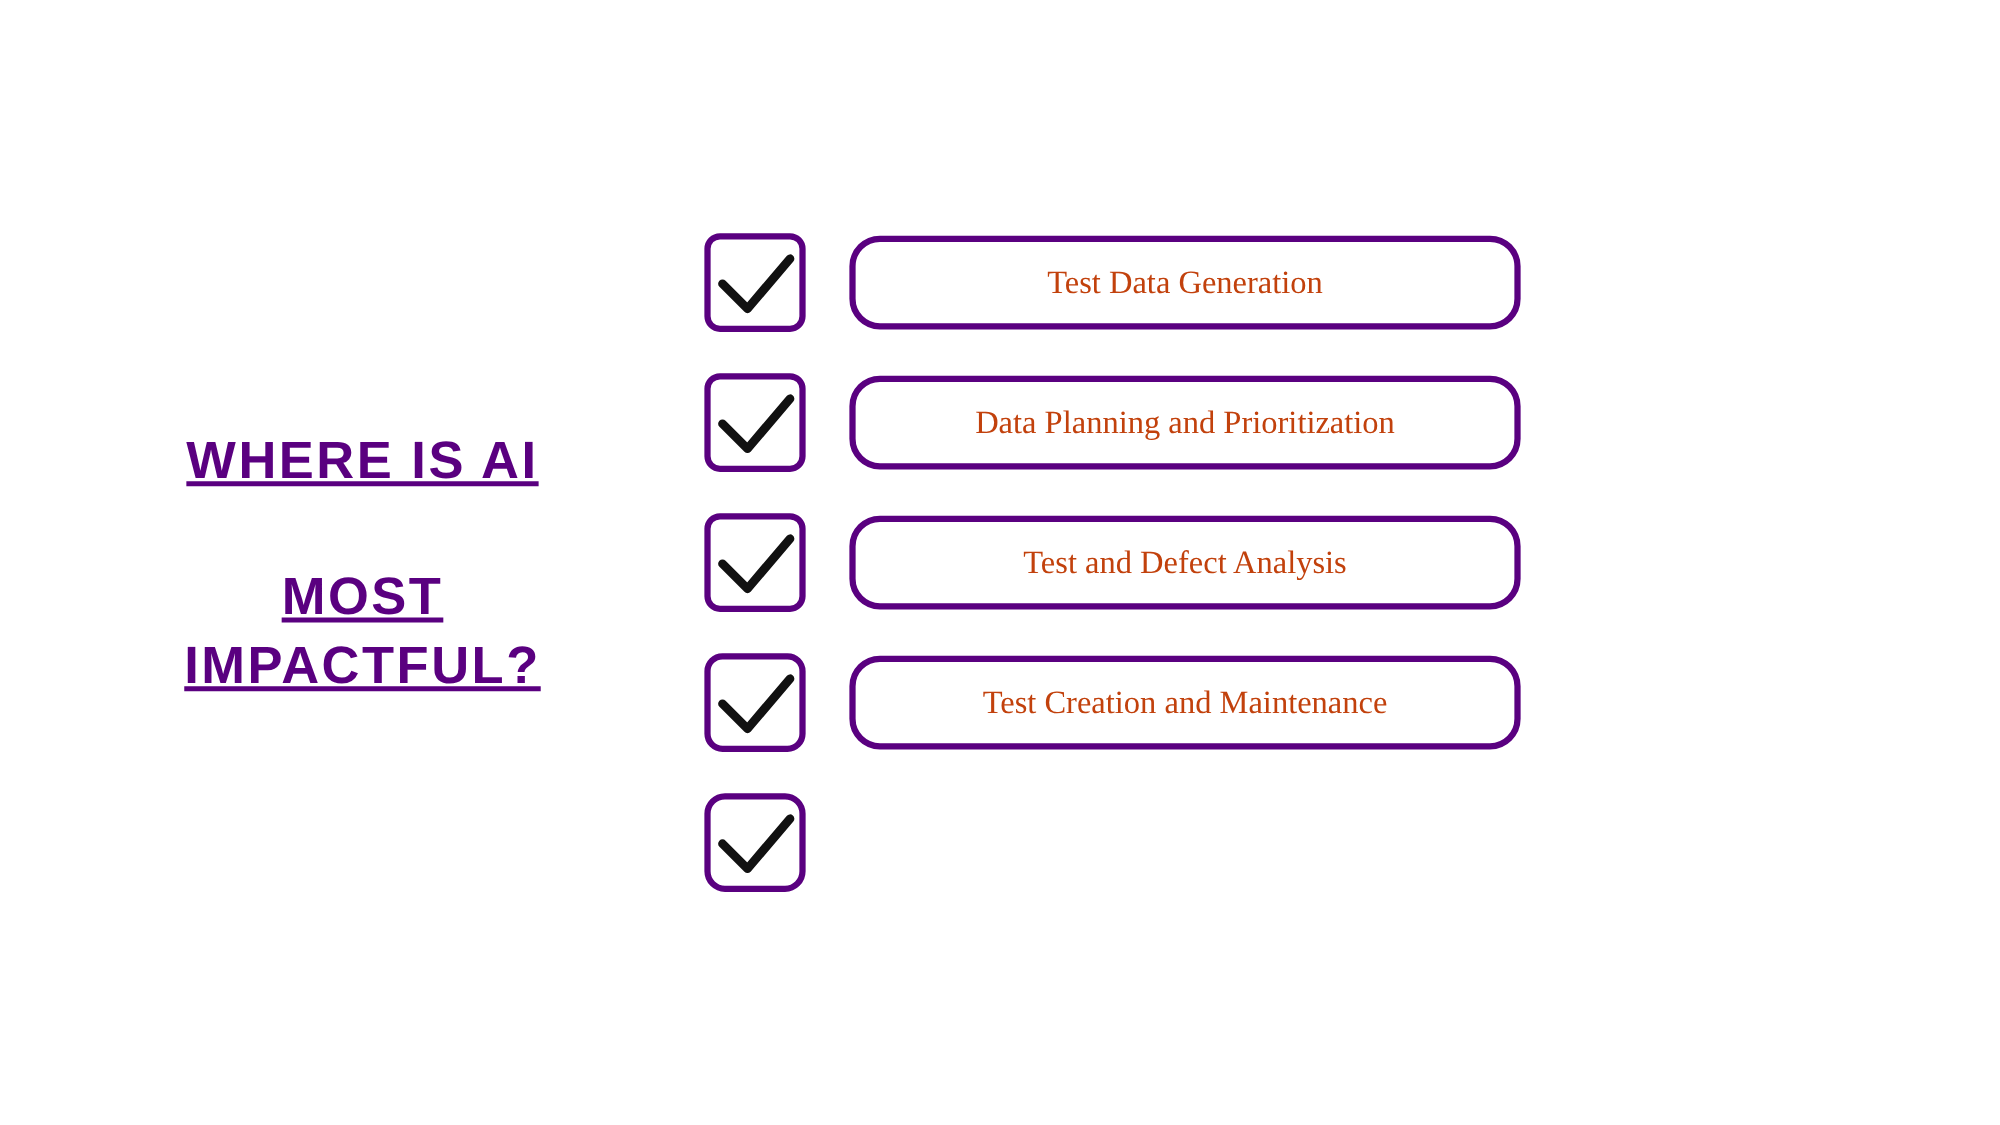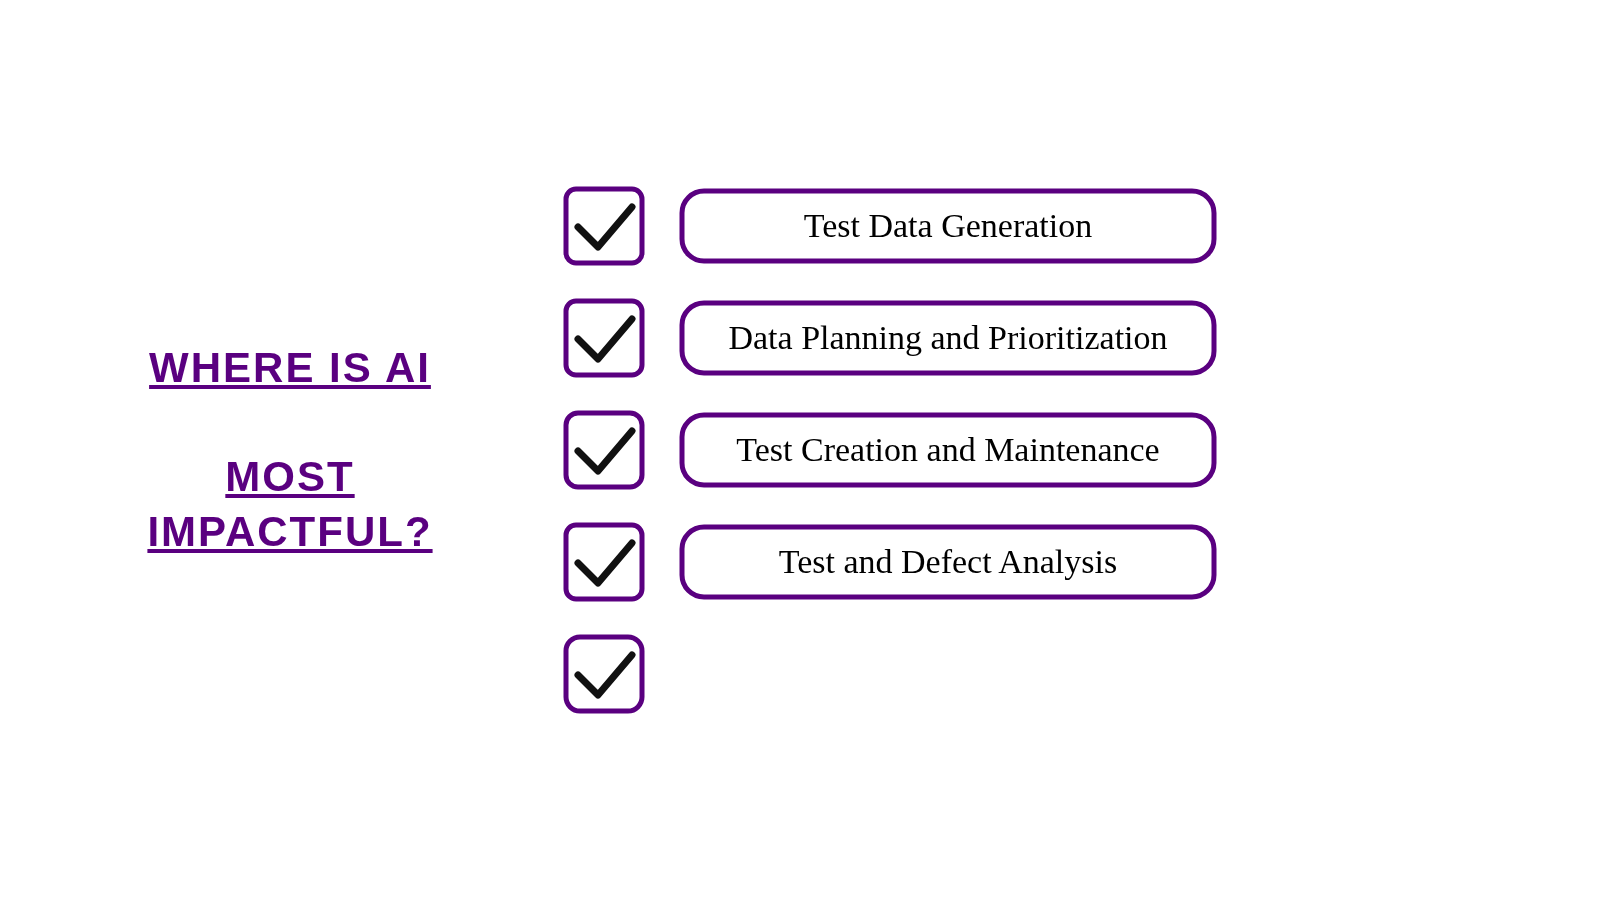--- a/index.html
+++ b/index.html
@@ -87,23 +87,23 @@
       position: absolute;
       top: 0;
       left: 0;
       width: 100%;
       height: 100%;
     }
 
     .label-text {
       position: relative;
       z-index: 1;
-      font-size: 34px;
+      font-size: 26px;
       font-family: 'Georgia', serif;
-      color: #000000;
+      color: #c2410c;
       text-align: center;
     }
   </style>
 </head>
 <body>
 
 <div class="page-container">
   <div class="left-section">
     <div class="heading-text">
       <span>WHERE IS AI</span><br>
@@ -140,49 +140,49 @@
         <svg class="label-svg" viewBox="0 0 540 82" fill="none" xmlns="http://www.w3.org/2000/svg">
           <rect x="4" y="6" width="532" height="70" rx="22" ry="22" stroke="#5a0080" stroke-width="5" fill="white" stroke-linecap="round" stroke-linejoin="round"></rect>
         </svg>
         <span class="label-text">Data Planning and Prioritization</span>
       </div>
     </div>
 
     <div class="checklist-item">
       <div class="checkbox-container">
         <svg class="checkbox-svg" viewBox="0 0 90 90" fill="none" xmlns="http://www.w3.org/2000/svg">
+          <rect x="6" y="8" width="76" height="74" rx="10" ry="10" stroke="#5a0080" stroke-width="5" fill="white" stroke-linecap="round" stroke-linejoin="round"></rect>
+          <polyline points="18,46 38,66 72,26" stroke="#111111" stroke-width="7" stroke-linecap="round" stroke-linejoin="round" fill="none"></polyline>
+        </svg>
+      </div>
+      <div class="label-box">
+        <svg class="label-svg" viewBox="0 0 540 82" fill="none" xmlns="http://www.w3.org/2000/svg">
+          <rect x="4" y="6" width="532" height="70" rx="22" ry="22" stroke="#5a0080" stroke-width="5" fill="white" stroke-linecap="round" stroke-linejoin="round"></rect>
+        </svg>
+        <span class="label-text">Test and Defect Analysis</span>
+      </div>
+    </div>
+
+    <div class="checklist-item">
+      <div class="checkbox-container">
+        <svg class="checkbox-svg" viewBox="0 0 90 90" fill="none" xmlns="http://www.w3.org/2000/svg">
           <rect x="6" y="8" width="76" height="74" rx="12" ry="12" stroke="#5a0080" stroke-width="5" fill="white" stroke-linecap="round" stroke-linejoin="round"></rect>
           <polyline points="18,46 38,66 72,26" stroke="#111111" stroke-width="7" stroke-linecap="round" stroke-linejoin="round" fill="none"></polyline>
         </svg>
       </div>
       <div class="label-box">
         <svg class="label-svg" viewBox="0 0 540 82" fill="none" xmlns="http://www.w3.org/2000/svg">
           <rect x="4" y="6" width="532" height="70" rx="22" ry="22" stroke="#5a0080" stroke-width="5" fill="white" stroke-linecap="round" stroke-linejoin="round"></rect>
         </svg>
         <span class="label-text">Test Creation and Maintenance</span>
       </div>
     </div>
 
     <div class="checklist-item">
       <div class="checkbox-container">
         <svg class="checkbox-svg" viewBox="0 0 90 90" fill="none" xmlns="http://www.w3.org/2000/svg">
-          <rect x="6" y="8" width="76" height="74" rx="10" ry="10" stroke="#5a0080" stroke-width="5" fill="white" stroke-linecap="round" stroke-linejoin="round"></rect>
-          <polyline points="18,46 38,66 72,26" stroke="#111111" stroke-width="7" stroke-linecap="round" stroke-linejoin="round" fill="none"></polyline>
-        </svg>
-      </div>
-      <div class="label-box">
-        <svg class="label-svg" viewBox="0 0 540 82" fill="none" xmlns="http://www.w3.org/2000/svg">
-          <rect x="4" y="6" width="532" height="70" rx="22" ry="22" stroke="#5a0080" stroke-width="5" fill="white" stroke-linecap="round" stroke-linejoin="round"></rect>
-        </svg>
-        <span class="label-text">Test and Defect Analysis</span>
-      </div>
-    </div>
-
-    <div class="checklist-item">
-      <div class="checkbox-container">
-        <svg class="checkbox-svg" viewBox="0 0 90 90" fill="none" xmlns="http://www.w3.org/2000/svg">
           <rect x="6" y="8" width="76" height="74" rx="14" ry="14" stroke="#5a0080" stroke-width="5" fill="white" stroke-linecap="round" stroke-linejoin="round"></rect>
           <polyline points="18,46 38,66 72,26" stroke="#111111" stroke-width="7" stroke-linecap="round" stroke-linejoin="round" fill="none"></polyline>
         </svg>
       </div>
     </div>
   </div>
 </div>
 
 </body></html>

